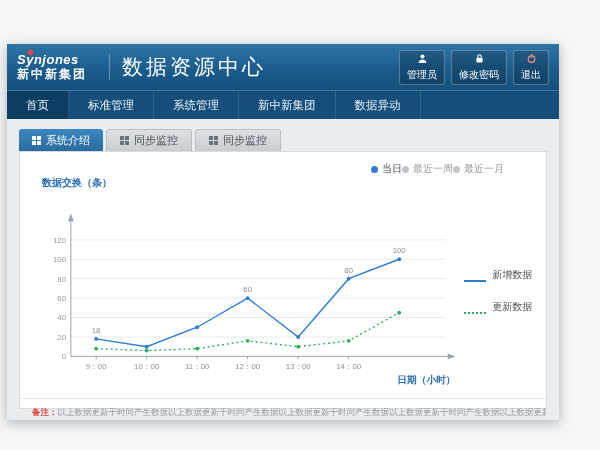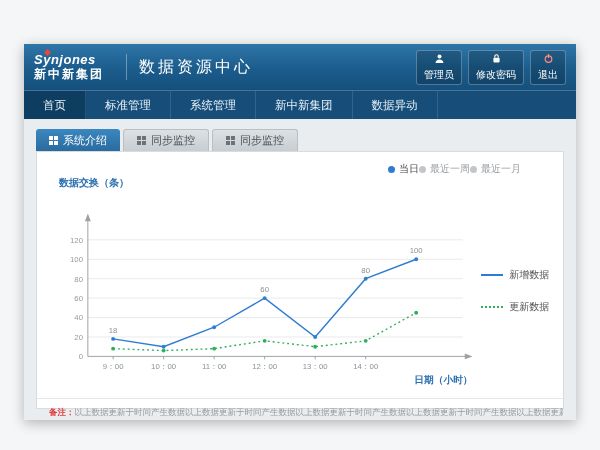--- a/index.html
+++ b/index.html
@@ -1,28 +1,28 @@
 <!DOCTYPE html>
 <html><head>
 <meta charset="utf-8">
 <style>
   html,body{margin:0;padding:0;width:600px;height:450px;background:#f5f6f7;
     font-family:"Liberation Sans","DejaVu Sans",sans-serif;overflow:hidden;}
-  .window{position:absolute;left:24px;top:44px;width:552px;height:376px;
+  .window{position:absolute;left:7px;top:44px;width:552px;height:376px;
     background:#e9edf0;box-shadow:0 3px 12px rgba(0,0,0,.28);}
   
   .header{height:46px;background:linear-gradient(180deg,#2e76a8 0%,#1b5c8c 55%,#15507d 100%);
     display:flex;align-items:center;color:#fff;padding:0 10px;box-sizing:border-box;}
   .logo{display:flex;flex-direction:column;line-height:1.15;position:relative;margin-right:10px;}
   .logo-en{font-size:13px;font-weight:bold;font-style:italic;letter-spacing:.5px;}
   .logo-mark{position:absolute;top:-3px;left:11px;width:5px;height:5px;background:#e8453c;
     transform:rotate(45deg);}
   .logo-cn{font-size:12px;font-weight:bold;letter-spacing:2px;}
   .hdr-divider{width:1px;height:26px;background:rgba(255,255,255,.35);margin:0 12px;}
-  .app-title{font-size:16px;letter-spacing:3px;}
+  .app-title{font-size:21px;letter-spacing:3px;}
   .hdr-spacer{flex:1;}
   .user-btn{display:flex;align-items:center;gap:4px;background:rgba(0,0,0,.18);
     border:1px solid rgba(255,255,255,.28);border-radius:3px;padding:2px 7px;
     font-size:10px;margin-left:6px;cursor:pointer;white-space:nowrap;flex-direction:column;}
   
   .nav{height:28px;background:#164e79;display:flex;border-top:1px solid rgba(255,255,255,.22);}
   .nav-item{display:flex;align-items:center;padding:0 19px;color:#e8f1f8;font-size:11.5px;
     border-right:1px solid rgba(255,255,255,.12);cursor:pointer;}
   .nav-item.active{background:#0d3d61;font-weight:normal;}
   
@@ -39,21 +39,21 @@
     padding:10px 42px 0 0;font-size:10px;color:#9aa0a5;}
   .filter{display:flex;align-items:center;gap:4px;cursor:pointer;}
   .filter .dot{width:7px;height:7px;border-radius:50%;background:#c2c6ca;}
   .filter.active{color:#444;}
   .filter.active .dot{background:#2d7dd2;}
   .ylabel{color:#2a6fb0;font-weight:bold;font-size:10px;margin:0 0 16px 22px;}
   .chart-wrap{display:flex;padding:0 4px 0 12px;align-items:flex-start;}
   #chart-svg{width:445px;height:192px;display:block;}
   .series-legend{width:80px;display:flex;flex-direction:column;gap:18px;
     padding-top:62px;font-size:10px;color:#555;}
-  .series-item{display:flex;align-items:center;gap:6px;}
+  .series-item{display:flex;align-items:flex-end;gap:6px;}
   .sample{width:22px;height:0;}
   .sample.solid{border-top:2px solid #2d7dd2;}
   .sample.dotted{border-top:2px dotted #2eaf5e;}
   .remark{margin-top:auto;border-top:1px solid #e5e7e9;padding:8px 12px 9px;
     font-size:8.5px;color:#9a9a9a;white-space:nowrap;overflow:hidden;}
   .remark .lbl{color:#e23b3b;font-weight:bold;}
   svg.ic{display:block;}
 </style>
 </head>
 <body>

